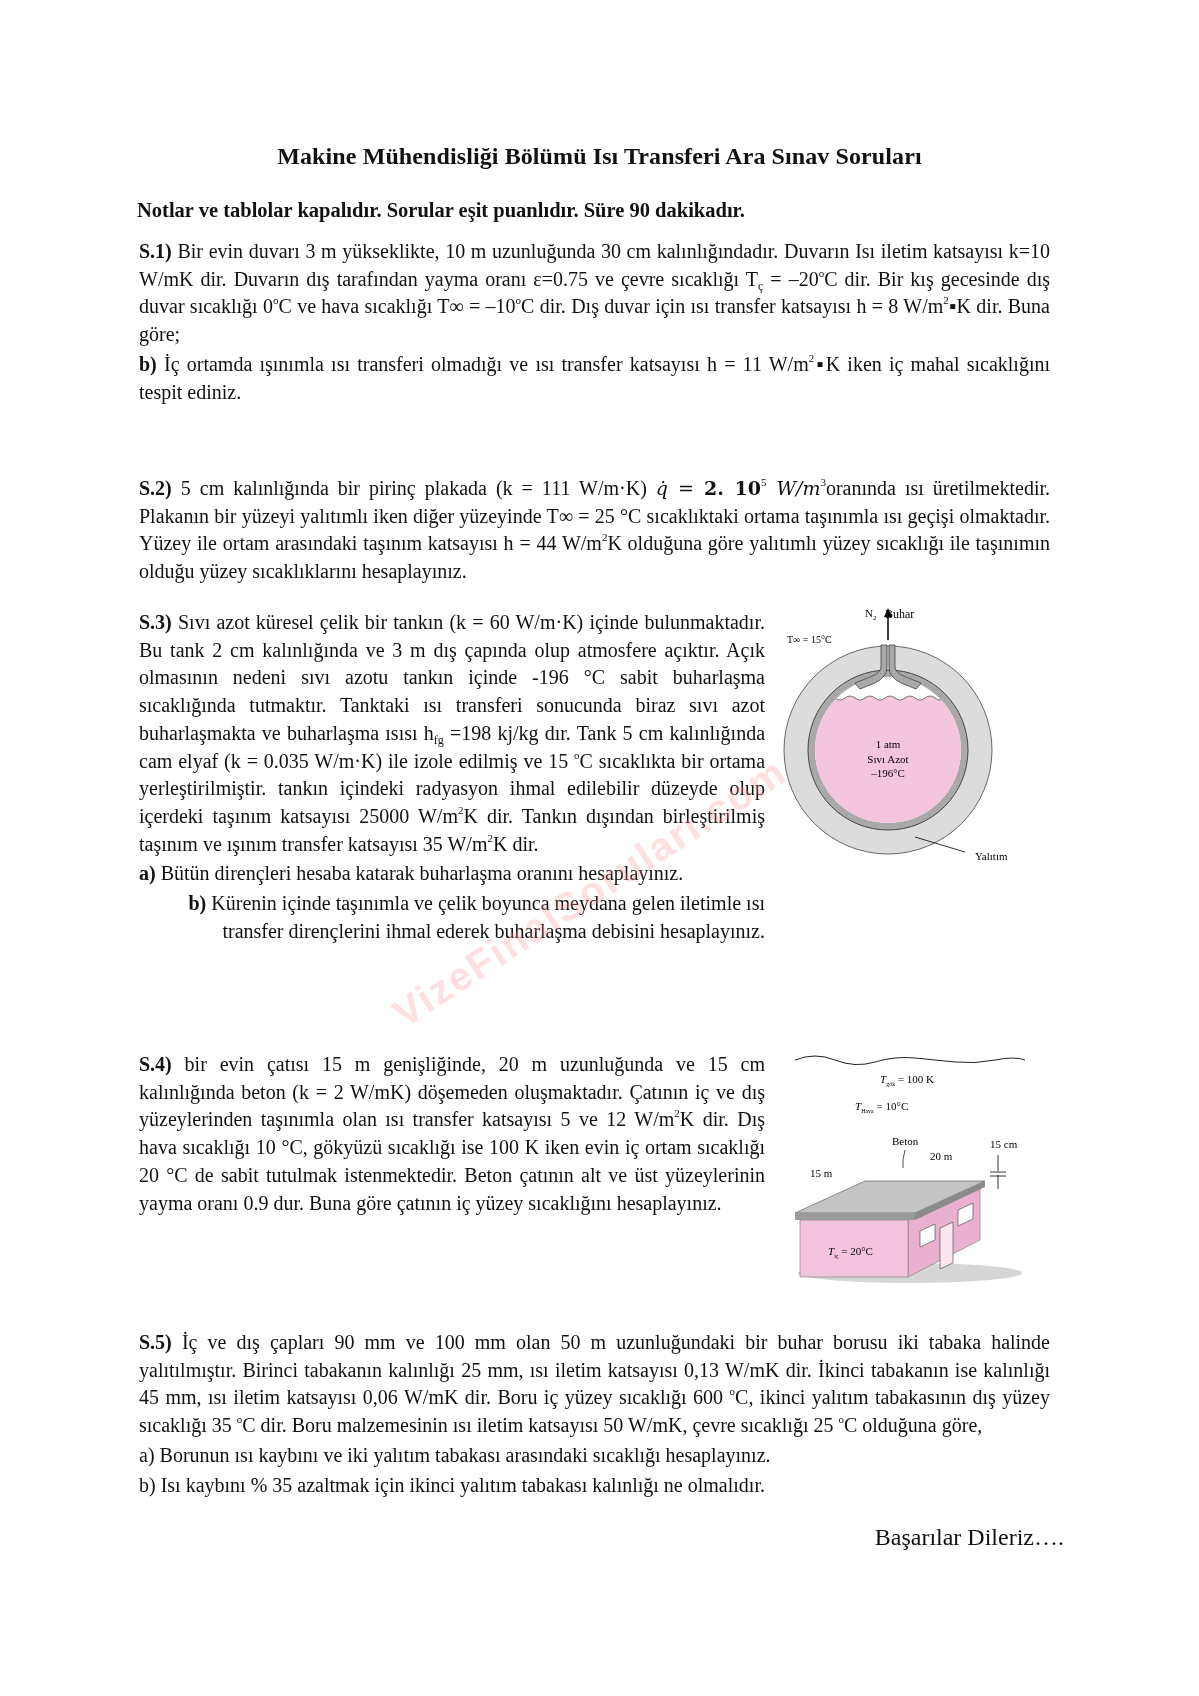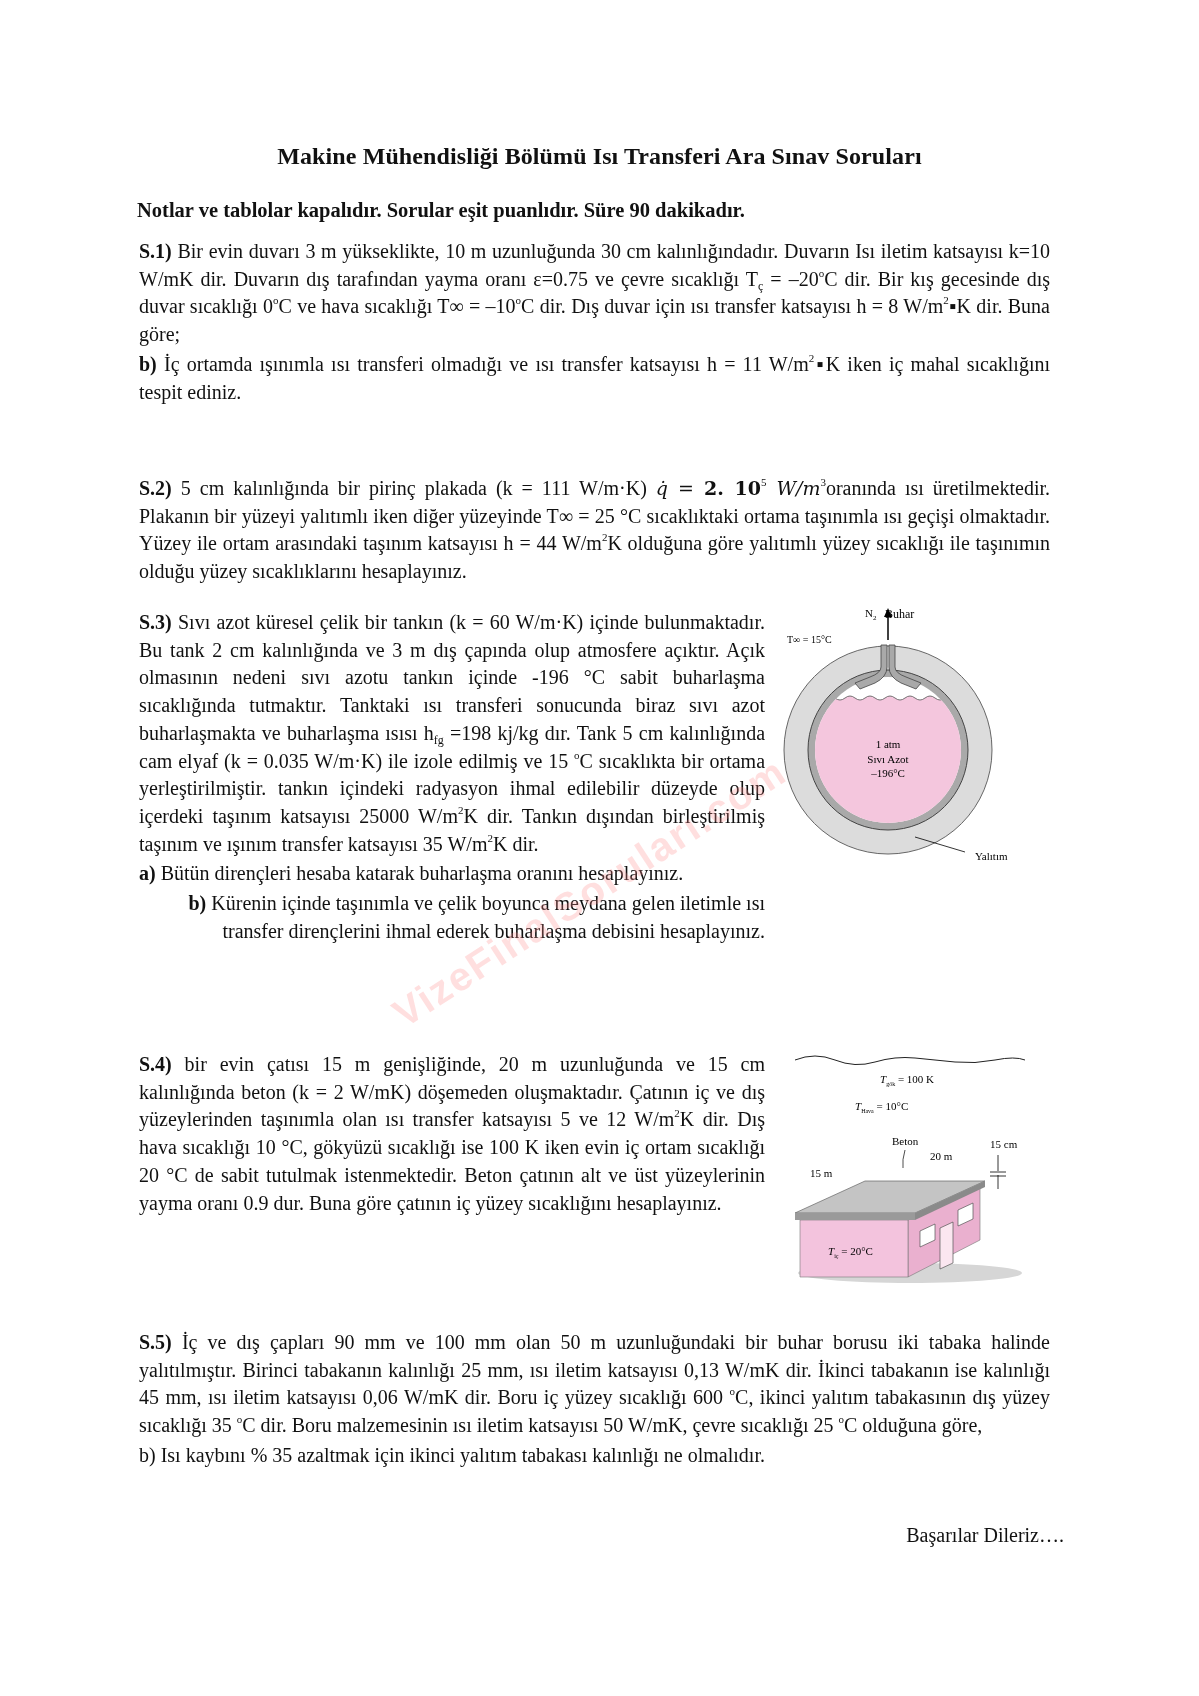--- a/index.html
+++ b/index.html
@@ -10,21 +10,21 @@
   .notes { position: absolute; left: 137px; top: 199px; font-weight: bold; font-size: 20.5px; text-align: center; }
   .block { position: absolute; left: 137px; font-size: 20px; line-height: 27.7px; text-align: justify; }
   .block p { margin: 2px; }
   .full { width: 915px; }
   .narrow { width: 630px; }
   .b { font-weight: bold; }
   sup { font-size: 11px; vertical-align: 9px; line-height: 0; }
   sub { font-size: 12px; vertical-align: -4px; line-height: 0; }
   .math { font-family: "DejaVu Serif", serif; font-style: italic; font-size: 19px; }
   .mathb { font-family: "DejaVu Serif", serif; font-weight: bold; font-size: 19px; }
-  .sign { position: absolute; right: 135px; top: 1524px; font-size: 20px; }
+  .sign { position: absolute; right: 135px; top: 1524px; font-size: 24px; }
   .fig { position: absolute; }
   .fig text { font-family: "Liberation Serif", serif; }
   .watermark { position: absolute; left: 360px; top: 870px; transform: rotate(-33deg);
          font-family: "Liberation Sans", sans-serif; font-weight: bold; font-size: 40px;
          color: rgba(255,140,140,0.28); letter-spacing: 2px; white-space: nowrap; pointer-events: none; }
 </style>
 </head>
 <body>
 
 <div class="page-title">Makine Mühendisliği Bölümü Isı Transferi Ara Sınav Soruları</div>
@@ -101,18 +101,19 @@
   <polygon points="130,186 145,179 145,195 130,202" fill="#fff" stroke="#555" stroke-width="0.7"></polygon>
   <polygon points="168,165 183,158 183,174 168,181" fill="#fff" stroke="#555" stroke-width="0.7"></polygon>
   <polygon points="150,183 163,177 163,218 150,224" fill="#fbe6f0" stroke="#555" stroke-width="0.7"></polygon>
   <text x="38" y="210" font-size="11"><tspan font-style="italic">T</tspan><tspan font-size="6" dy="3">iç</tspan><tspan font-size="11" dy="-3"> = 20°C</tspan></text>
 </svg>
 
 <div class="block full" style="top:1327px;">
   <p>
     <span class="b">S.5)</span><span> İç ve dış çapları 90 mm ve 100 mm olan 50 m uzunluğundaki bir buhar borusu iki tabaka halinde yalıtılmıştır. Birinci tabakanın kalınlığı 25 mm, ısı iletim katsayısı 0,13 W/mK dir. İkinci tabakanın ise kalınlığı 45 mm, ısı iletim katsayısı 0,06 W/mK dir. Boru iç yüzey sıcaklığı 600 </span><sup>o</sup><span>C, ikinci yalıtım tabakasının dış yüzey sıcaklığı 35 </span><sup>o</sup><span>C dir. Boru malzemesinin ısı iletim katsayısı 50 W/mK, çevre sıcaklığı 25 </span><sup>o</sup><span>C olduğuna göre,</span>
   </p>
+  <p style="text-align:left">a) Borunun ısı kaybını ve iki yalıtım tabakası arasındaki sıcaklığı hesaplayınız.</p>
   <p style="text-align:left">b) Isı kaybını % 35 azaltmak için ikinci yalıtım tabakası kalınlığı ne olmalıdır.</p>
 </div>
 
 <div class="sign">Başarılar Dileriz….</div>
 
 <div class="watermark">VizeFinalSoruları.com</div>
 
 </body></html>

